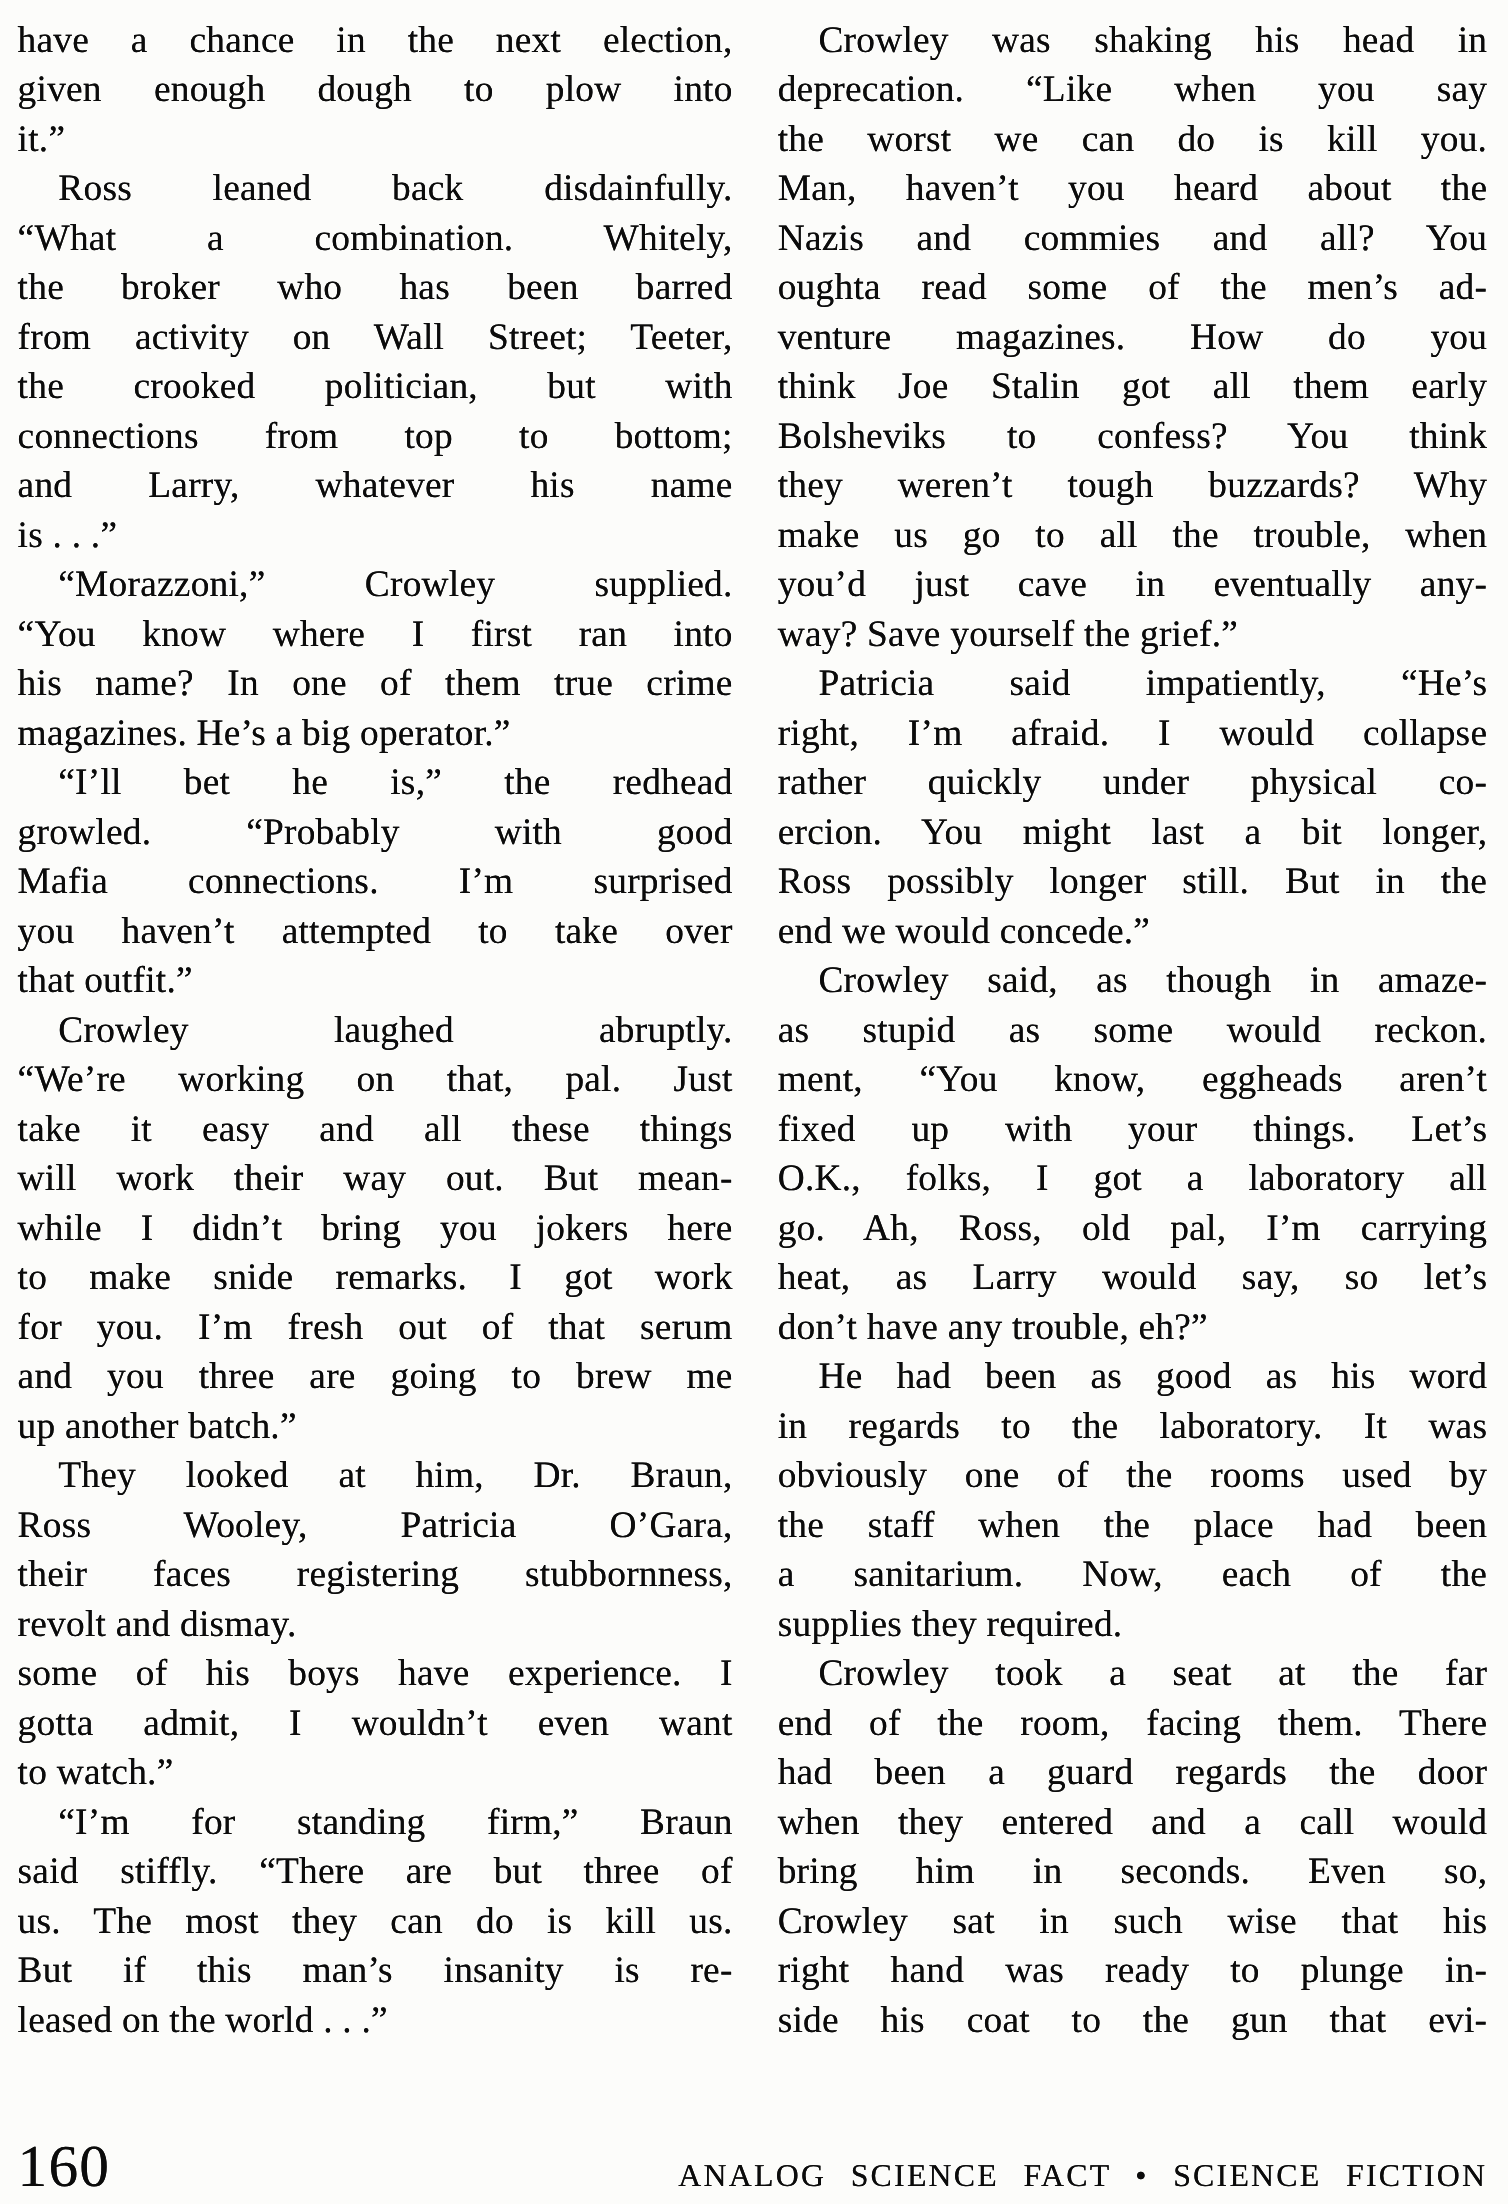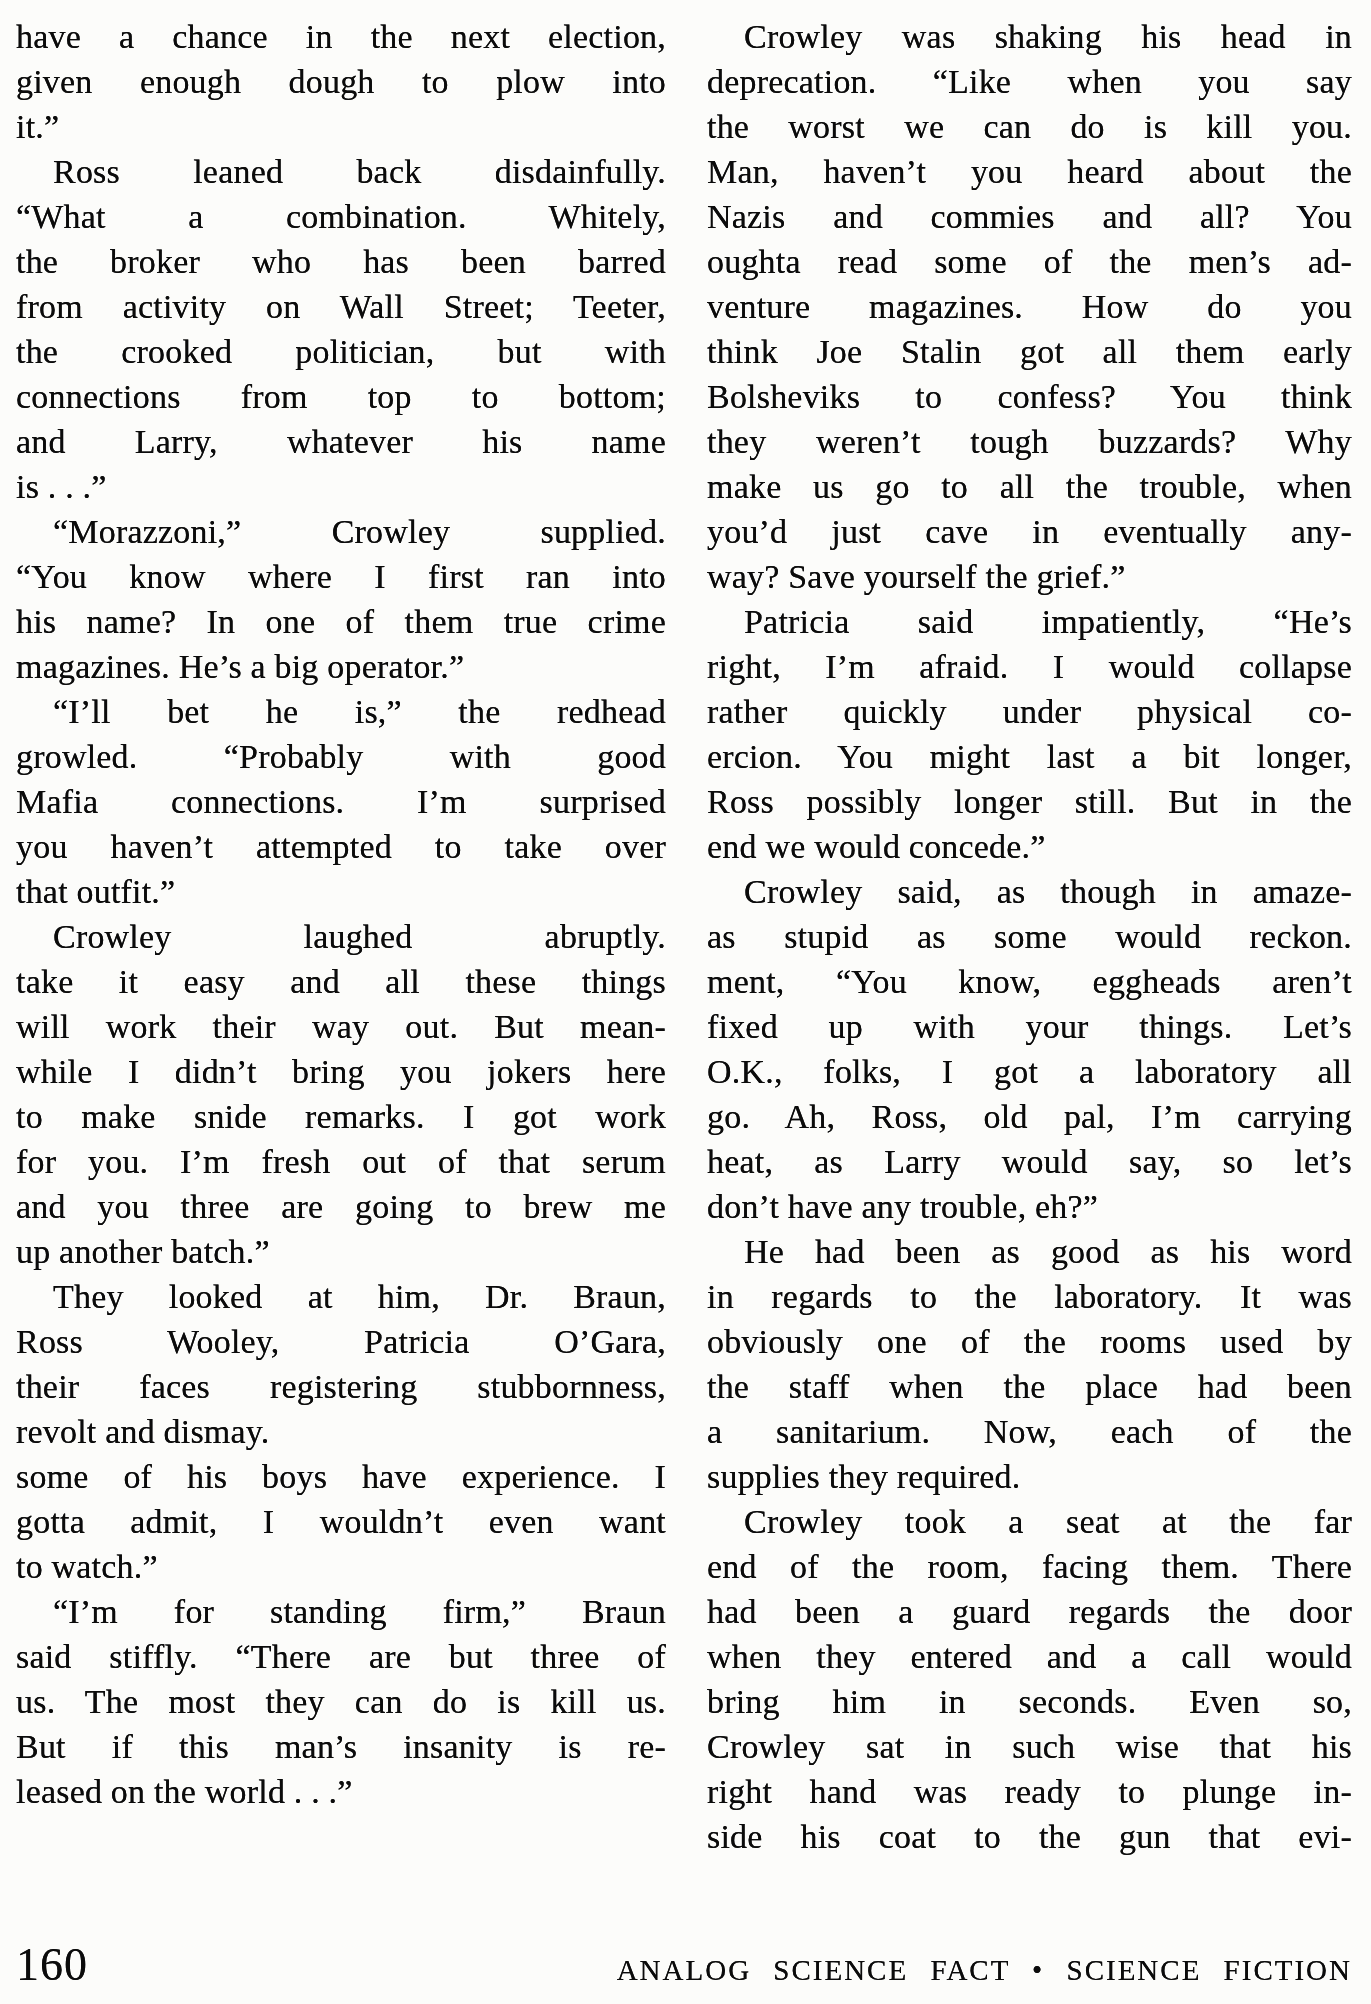--- a/index.html
+++ b/index.html
@@ -43,21 +43,21 @@
   .footer {
     position: absolute;
     left: 16px;
     width: 1336px;
     top: 1938px;
     display: flex;
     justify-content: space-between;
     align-items: baseline;
   }
   .page-num {
-    font-size: 46px;
+    font-size: 54px;
     letter-spacing: 1px;
   }
   .journal {
     font-size: 29px;
     letter-spacing: 2px;
     word-spacing: 13px;
   }
 </style>
 </head>
 <body>
@@ -78,20 +78,21 @@
       <div class="line indent">“Morazzoni,” Crowley supplied.</div>
       <div class="line">“You know where I first ran into</div>
       <div class="line">his name? In one of them true crime</div>
       <div class="line last">magazines. He’s a big operator.”</div>
       <div class="line indent">“I’ll bet he is,” the redhead</div>
       <div class="line">growled. “Probably with good</div>
       <div class="line">Mafia connections. I’m surprised</div>
       <div class="line">you haven’t attempted to take over</div>
       <div class="line last">that outfit.”</div>
       <div class="line indent">Crowley laughed abruptly.</div>
+      <div class="line">“We’re working on that, pal. Just</div>
       <div class="line">take it easy and all these things</div>
       <div class="line">will work their way out. But mean-</div>
       <div class="line">while I didn’t bring you jokers here</div>
       <div class="line">to make snide remarks. I got work</div>
       <div class="line">for you. I’m fresh out of that serum</div>
       <div class="line">and you three are going to brew me</div>
       <div class="line last">up another batch.”</div>
       <div class="line indent">They looked at him, Dr. Braun,</div>
       <div class="line">Ross Wooley, Patricia O’Gara,</div>
       <div class="line">their faces registering stubbornness,</div>

